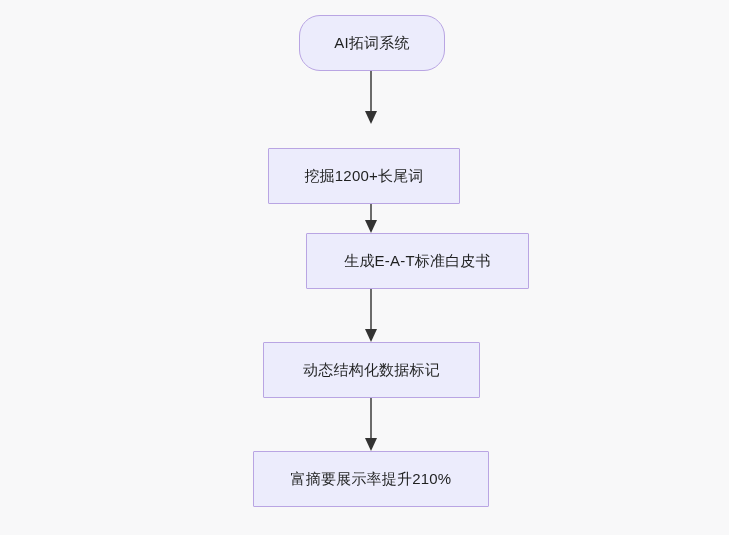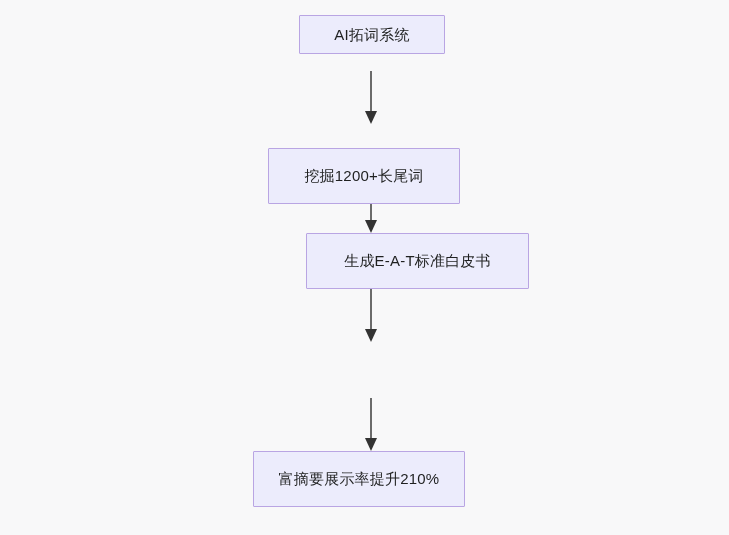--- a/index.html
+++ b/index.html
@@ -74,30 +74,33 @@
     </svg>
   </div>
 
   <div class="edge" style="left:351px; top:398px; width:40px; height:53px;">
     <svg width="40" height="53" viewBox="0 0 40 53" xmlns="http://www.w3.org/2000/svg">
       <line x1="20" y1="0" x2="20" y2="44" stroke="#6b6b6b" stroke-width="2"></line>
       <polygon points="20,53 14,40 26,40" fill="#333333"></polygon>
     </svg>
   </div>
 
-  <div class="node-box" style="left:299px; top:15px; width:146px; height:39px;">
+  <div class="node-box" style="left:299px; top:15px; width:146px; height:56px;border-radius:21px;">
     <span class="node-label">AI拓词系统</span>
   </div>
 
   <div class="node-box" style="left:268px; top:124px; width:192px; height:56px;margin-top:24px;">
     <span class="node-label">挖掘1200+长尾词</span>
   </div>
 
   <div class="node-box" style="left:260px; top:233px; width:223px; height:56px;margin-left:46px;">
     <span class="node-label">生成E-A-T标准白皮书</span>
   </div>
 
+  <div class="node-box" style="left:263px; top:342px; width:217px; height:56px;">
+    <span class="node-label">动态结构化数据标记</span>
+  </div>
 
-  <div class="node-box" style="left:253px; top:451px; width:212px; height:56px;">
+  <div class="node-box" style="left:253px; top:451px; width:236px; height:56px;">
     <span class="node-label">富摘要展示率提升210%</span>
   </div>
 
 </div>
 
 </body></html>

